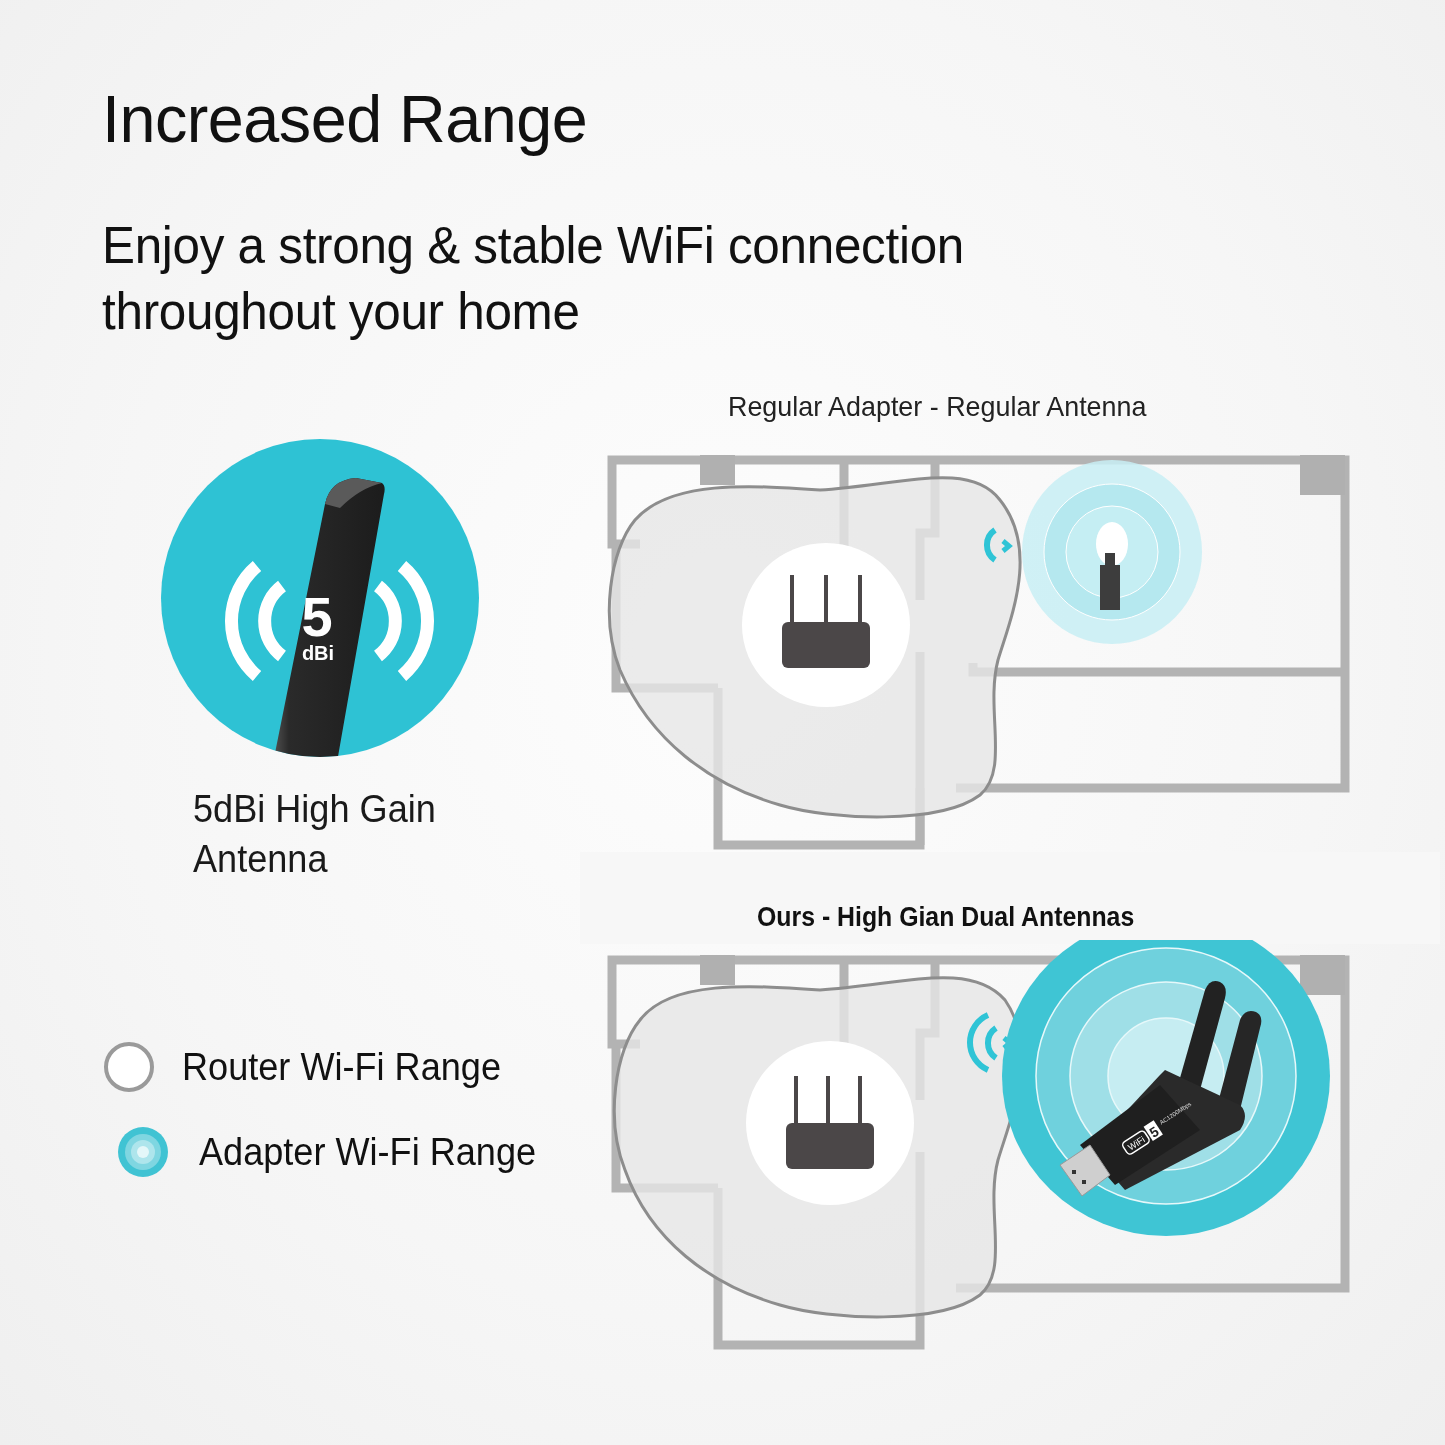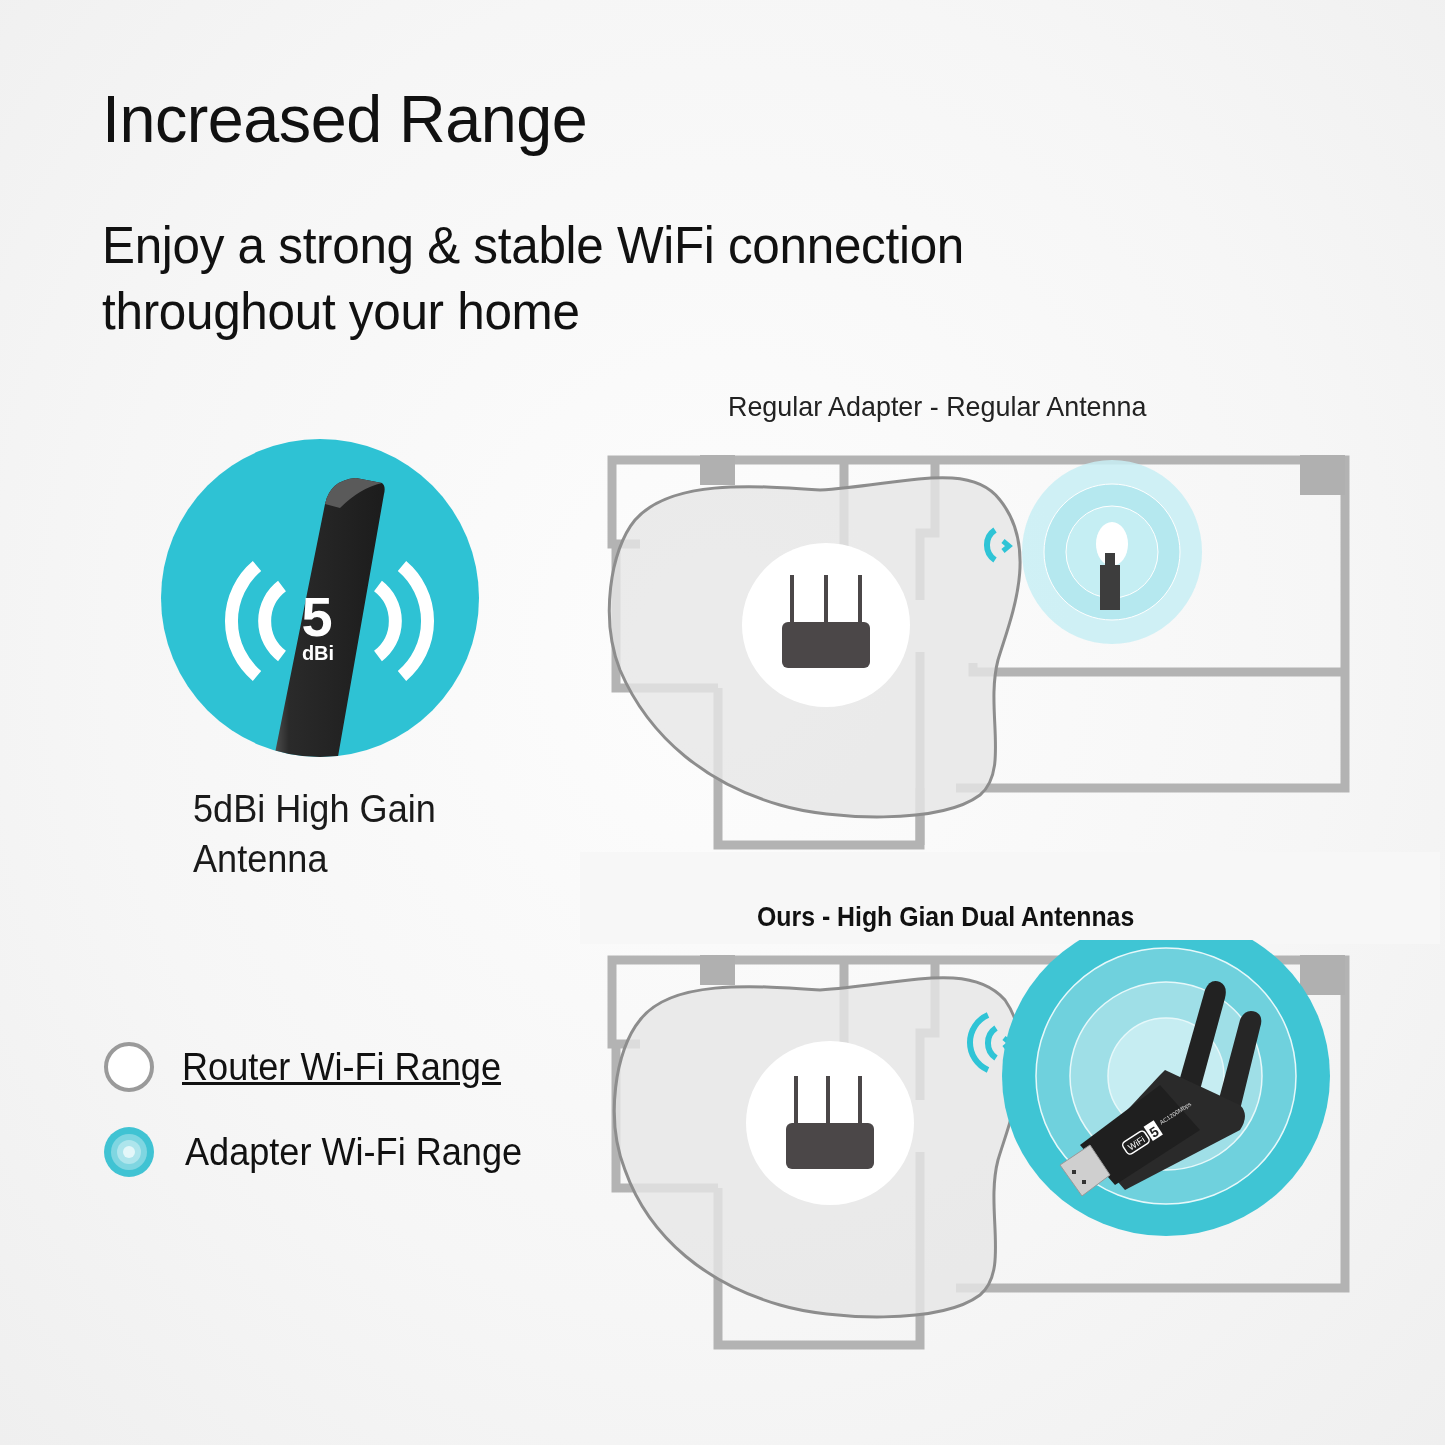--- a/index.html
+++ b/index.html
@@ -52,27 +52,27 @@
     </g>
     <text x="157" y="198" font-family="Liberation Sans, sans-serif" font-weight="700" font-size="56" fill="#fff" text-anchor="middle">5</text>
     <text x="158" y="222" font-family="Liberation Sans, sans-serif" font-weight="700" font-size="20" fill="#fff" text-anchor="middle">dBi</text>
   </svg>
 </div>
 <div class="abs antenna-label">
   <div>5dBi High Gain</div>
   <div>Antenna</div>
 </div>
 
-<div class="legend-item" style="left:103px; top:1041px;text-decoration:underline;">
+<div class="legend-item" style="left:103px; top:1041px;">
   <svg width="52" height="52" viewBox="0 0 52 52">
     <circle cx="26" cy="26" r="23" fill="#fff" stroke="#9a9a9a" stroke-width="4"></circle>
   </svg>
   <span class="legend-text" style="margin-left:27px;">Router Wi-Fi Range</span>
 </div>
-<div class="legend-item" style="left:103px; top:1126px;justify-content:space-between;">
+<div class="legend-item" style="left:117px; top:1126px;justify-content:space-between;">
   <svg width="52" height="52" viewBox="0 0 52 52">
     <circle cx="26" cy="26" r="25" fill="#40c3d3"></circle>
     <circle cx="26" cy="26" r="18" fill="#7fd6e1"></circle>
     <circle cx="26" cy="26" r="12" fill="#aee5ec"></circle>
     <circle cx="26" cy="26" r="6" fill="#e4f7f9"></circle>
   </svg>
   <span class="legend-text" style="margin-left:30px;">Adapter Wi-Fi Range</span>
 </div>
 
 <div class="abs cap-regular">Regular Adapter - Regular Antenna</div>

